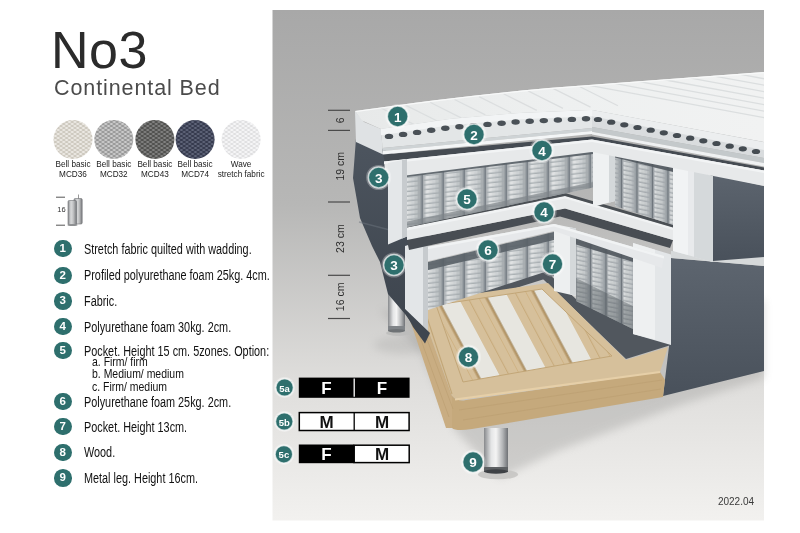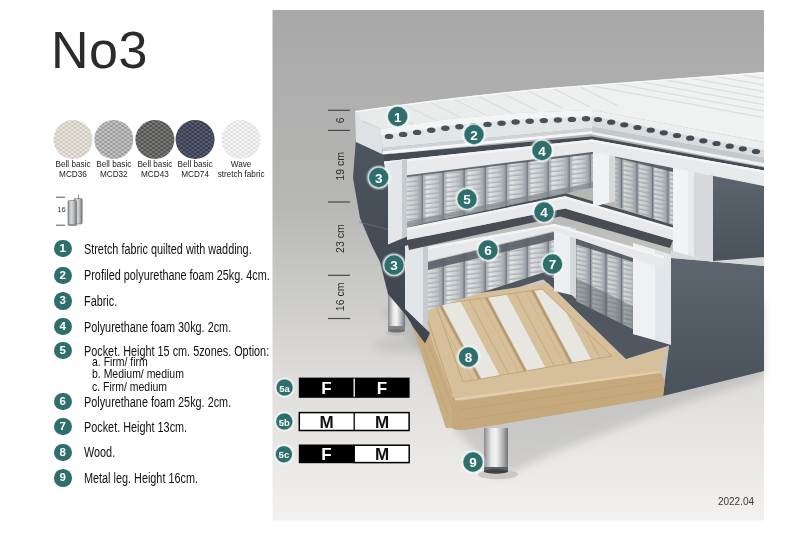--- a/index.html
+++ b/index.html
@@ -8,20 +8,21 @@
 .b{display:inline-block;flex:0 0 auto;width:17.6px;height:17.6px;border-radius:50%;background:#2e6f6d;
  color:#fff;font-weight:bold;font-size:11.5px;text-align:center;line-height:17.8px}
 .t{display:inline-block;margin-left:12.5px;font-size:14px;color:#111;
  transform:scaleX(0.775);transform-origin:0 50%}
 .sub{position:absolute;left:92px;font-size:13.5px;color:#111;white-space:nowrap;
  transform:scaleX(0.775);transform-origin:0 50%}
 </style></head>
 <body>
 <div id="page">
  <div class="abs" style="left:51px;top:19.5px;font-size:52px;color:#2b2b2b;letter-spacing:0.5px">No3</div>
+ <div class="abs" style="left:54px;top:76px;font-size:21.5px;color:#4b4b4b;letter-spacing:0.9px">Continental Bed</div>
  <svg class="abs" style="left:40px;top:105px" width="240" height="80">
 <defs>
 <pattern id="swp0" width="5.6" height="4" patternUnits="userSpaceOnUse">
  <rect width="5.6" height="4" fill="#d6d2c9"></rect>
  <ellipse cx="1.4" cy="1" rx="1.35" ry="0.9" fill="#f5f3ee" opacity="0.8"></ellipse>
  <ellipse cx="4.2" cy="3" rx="1.35" ry="0.9" fill="#f5f3ee" opacity="0.8"></ellipse>
  <ellipse cx="4.2" cy="1" rx="1.2" ry="0.8" fill="#b9b4a8" opacity="0.55"></ellipse>
  <ellipse cx="1.4" cy="3" rx="1.2" ry="0.8" fill="#b9b4a8" opacity="0.55"></ellipse>
 </pattern>
 <pattern id="swp1" width="5.6" height="4" patternUnits="userSpaceOnUse">

